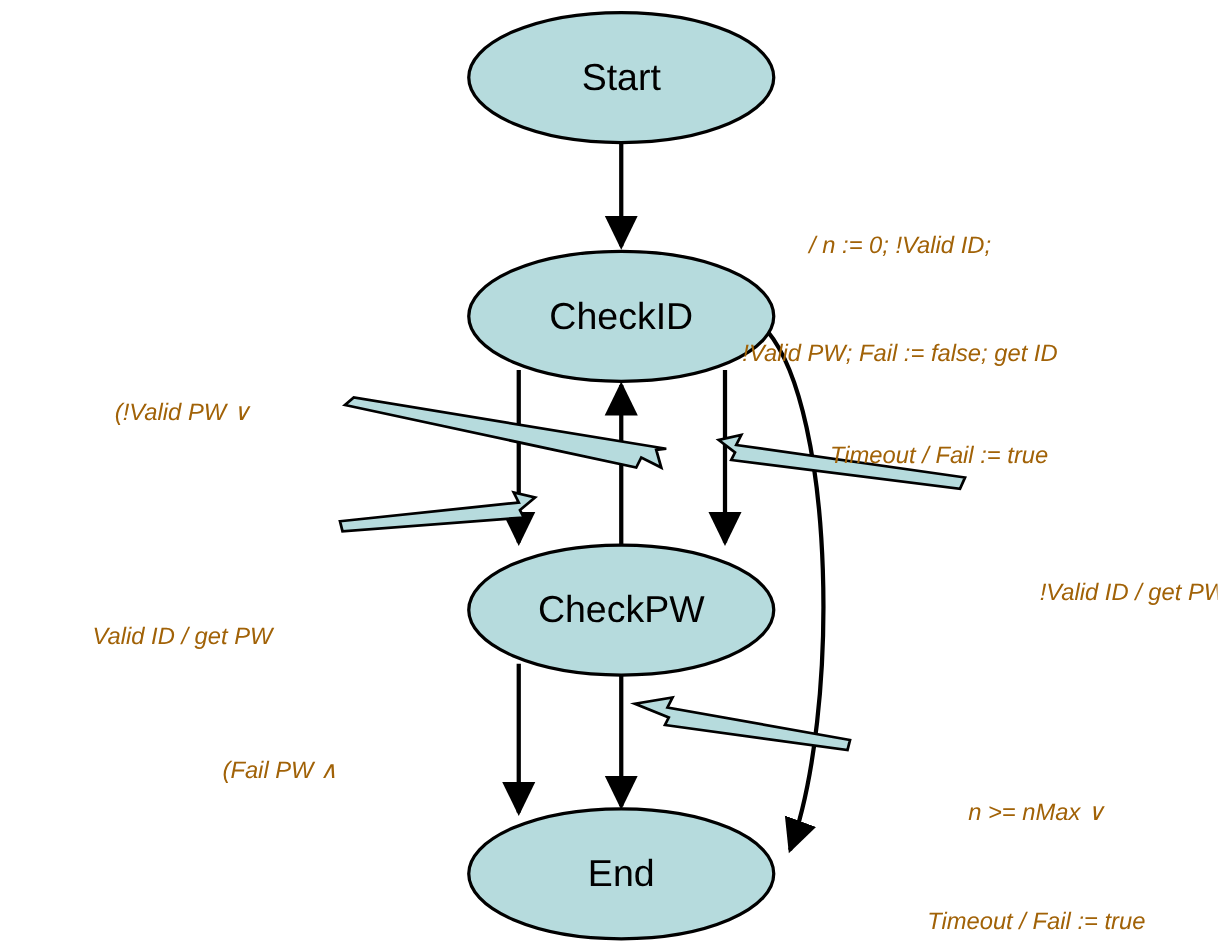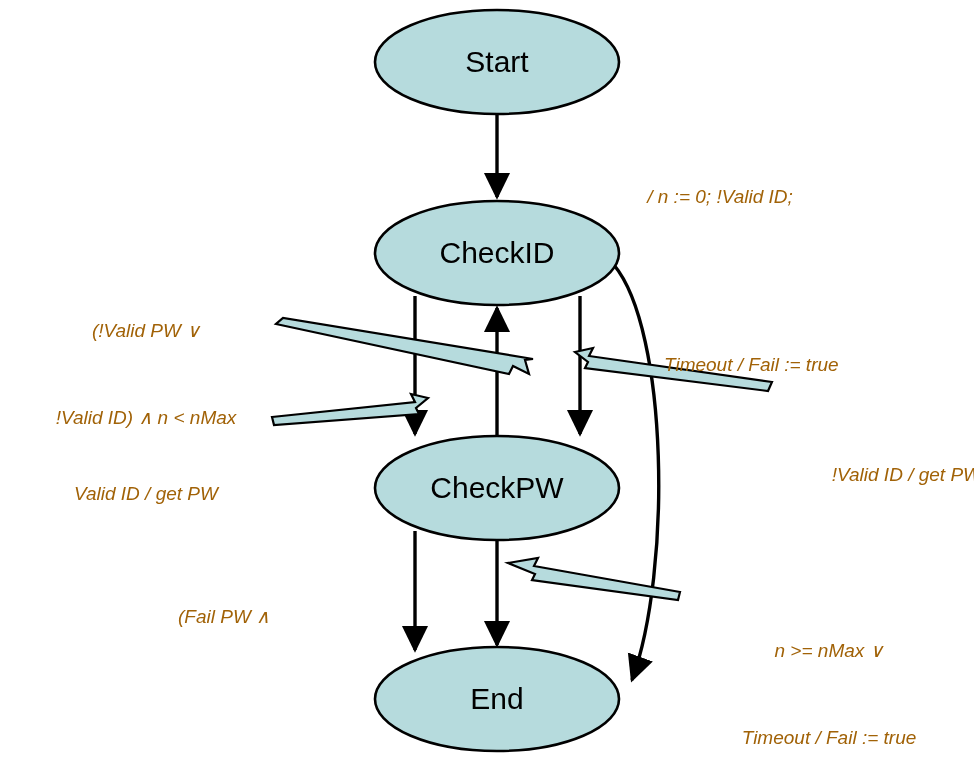--- a/index.html
+++ b/index.html
@@ -104,28 +104,28 @@
     </g>
 
     <g>
       <ellipse cx="497" cy="699" rx="122" ry="52" fill="#b6dbdd" stroke="#000000" stroke-width="2.6"></ellipse>
       <text class="node-label" x="497" y="701">End</text>
     </g>
   </svg>
 
   <div class="edge-label ta-center" style="left:520px; top:124px; width:400px;">
     <div>/ n := 0; !Valid ID;</div>
+    <div>!Valid PW; Fail := false; get ID</div>
   </div>
 
   <div class="edge-label ta-center" style="left:0px; top:258px; width:292px;">
     <div>(!Valid PW ∨</div>
-    <div>!Valid ID) ∧ n &lt; nMax</div>
   </div>
 
-  <div class="edge-label ta-left" style="left:74px; top:421px; width:300px;">
+  <div class="edge-label ta-left" style="left:74px; top:437px; width:300px;">
     <div>Valid ID / get PW</div>
   </div>
 
   <div class="edge-label ta-left" style="left:664px; top:292px; width:310px;">
     <div>Timeout / Fail := true</div>
   </div>
 
   <div class="edge-label ta-right" style="left:659px; top:402px; width:322px;">
     <div>!Valid ID / get PW</div>
   </div>

